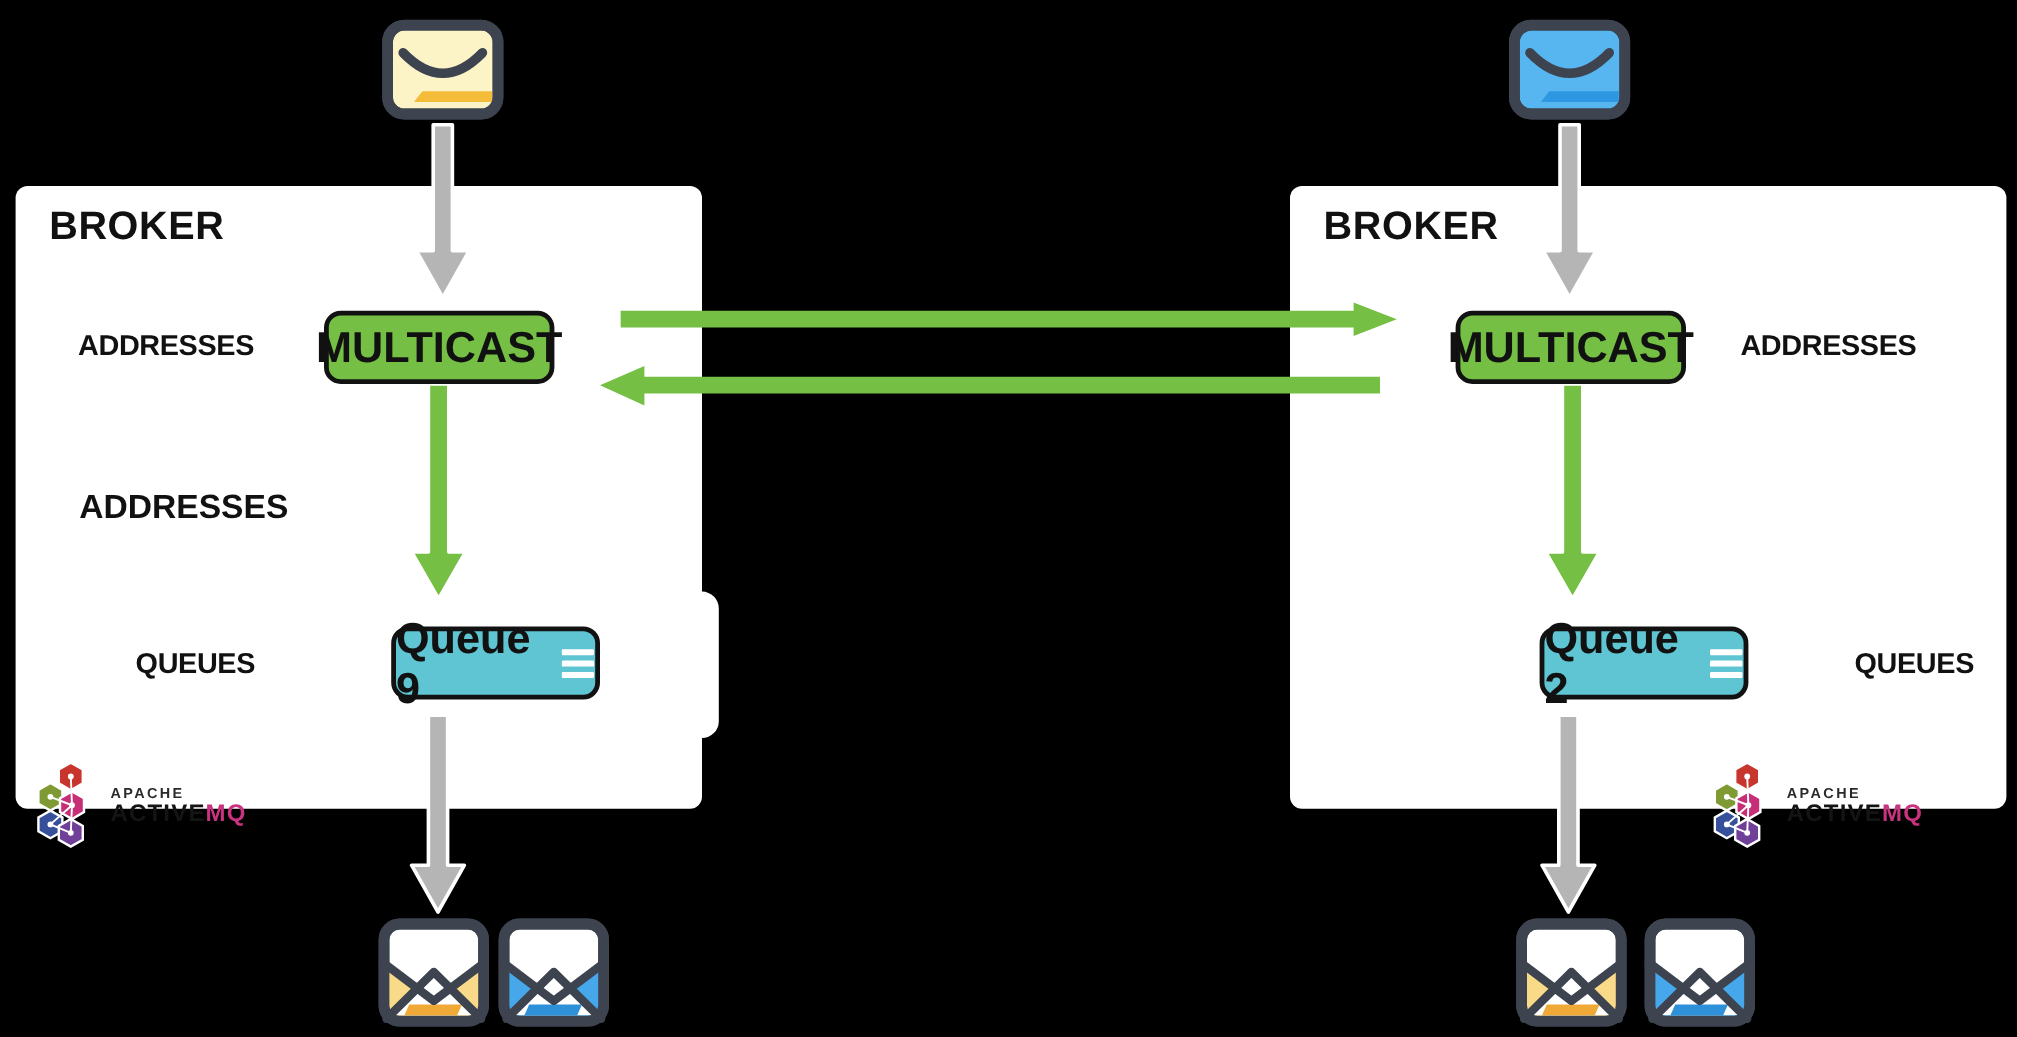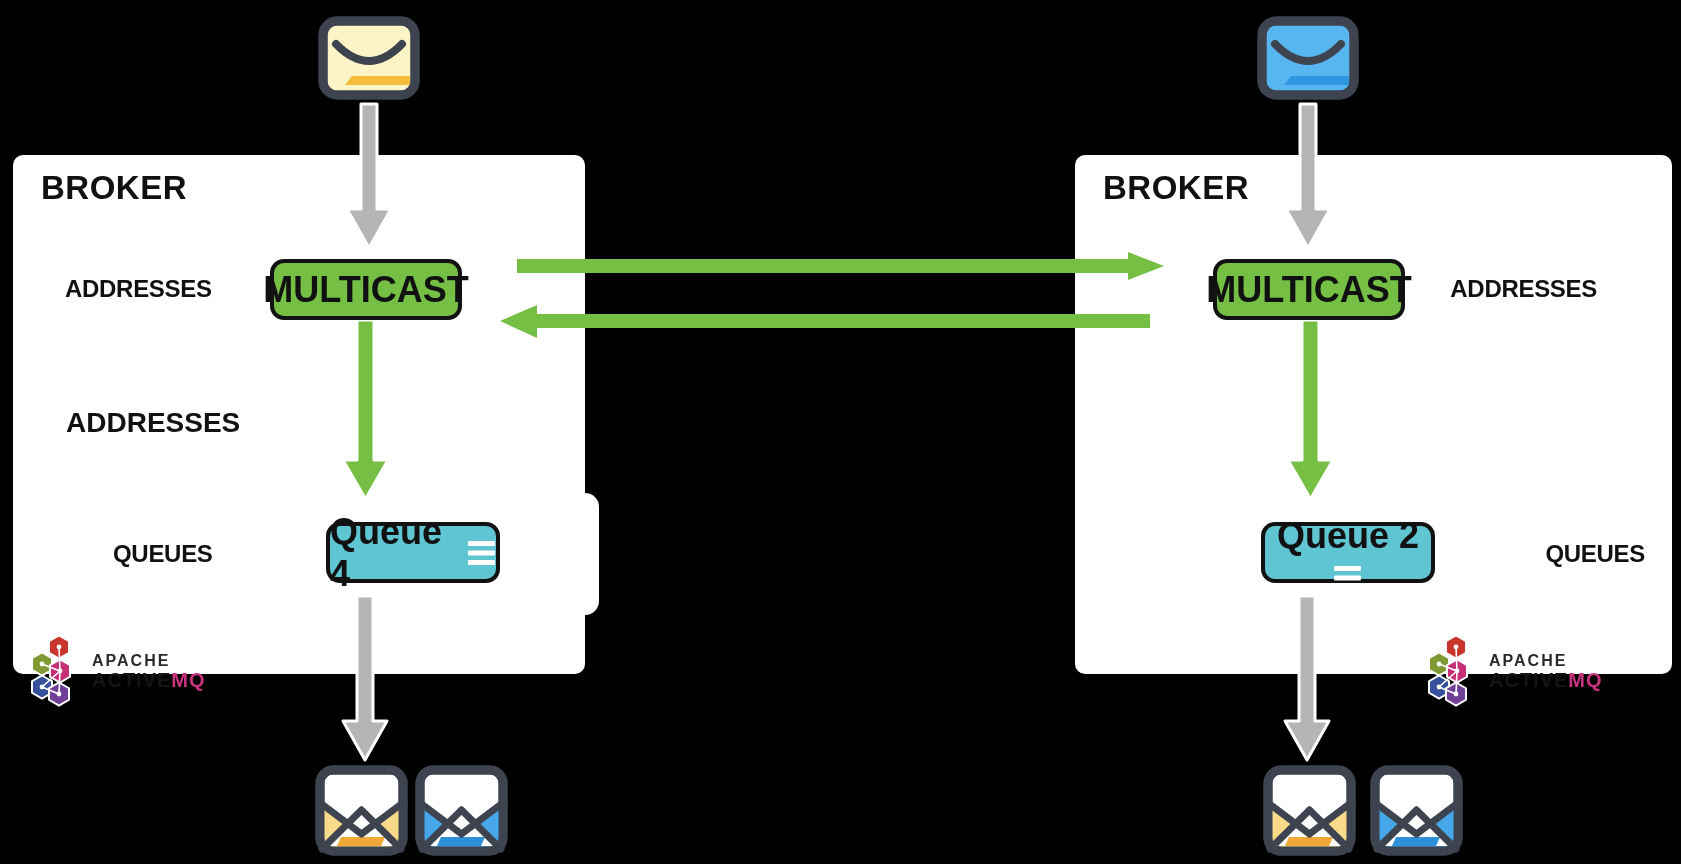--- a/index.html
+++ b/index.html
@@ -21,21 +21,21 @@
   .label-right{right:22px;}
   .badge{position:absolute;display:flex;align-items:center;justify-content:center;
          border:4px solid #121212;border-radius:14px;font-size:36px;font-weight:700;box-sizing:border-box;}
   .badge-green{background:#75c044;width:192px;height:61px;top:34px;}
   .badge-teal{background:#5fc5d2;width:174px;height:61px;top:29px;gap:8px;}
   .bindings-label{position:absolute;left:53px;top:252px;font-size:28px;font-weight:700;}
   .logo{position:absolute;top:478px;display:flex;align-items:center;}
   #broker-left .logo{left:15px;}
   #broker-right .logo{left:350px;}
   .logo-text{margin-left:12px;}
-  .logo-apache{font-size:16px;font-weight:700;letter-spacing:2px;color:#2a2a2a;}
+  .logo-apache{font-size:12px;font-weight:700;letter-spacing:2px;color:#2a2a2a;}
   .logo-word{font-size:20px;font-weight:700;letter-spacing:1px;line-height:1.05;color:#141414;}
   .logo-word .mq{color:#c9327e;}
   .envelope{position:absolute;}
   svg{display:block;}
 </style>
 </head>
 <body>
 
 <div id="canvas">
 
@@ -47,21 +47,21 @@
       <div class="badge badge-green" style="left:225px;">
         <span>MULTICAST</span>
       </div>
     </div>
 
     <div class="bindings-label">ADDRESSES</div>
 
     <div class="inner-panel queues-panel">
       <div class="panel-label label-left">QUEUES</div>
       <div class="badge badge-teal" style="left:233px;">
-        <span>Queue 4</span>
+        <span>Queue 9</span>
         <span>
           <svg width="28" height="26" viewBox="0 0 28 26">
             <rect x="0" y="1" width="27" height="5" rx="1" fill="#fff"></rect>
             <rect x="0" y="10.5" width="27" height="5" rx="1" fill="#fff"></rect>
             <rect x="0" y="20" width="27" height="5" rx="1" fill="#fff"></rect>
           </svg>
         </span>
       </div>
     </div>
 
@@ -92,21 +92,21 @@
     <div class="broker-title">BROKER</div>
 
     <div class="inner-panel addr-panel">
       <div class="badge badge-green" style="left:100px;">
         <span>MULTICAST</span>
       </div>
       <div class="panel-label label-right">ADDRESSES</div>
     </div>
 
     <div class="inner-panel queues-panel">
-      <div class="badge badge-teal" style="left:100px;flex-direction:column;">
+      <div class="badge badge-teal" style="left:122px;">
         <span>Queue 2</span>
         <span>
           <svg width="28" height="26" viewBox="0 0 28 26">
             <rect x="0" y="1" width="27" height="5" rx="1" fill="#fff"></rect>
             <rect x="0" y="10.5" width="27" height="5" rx="1" fill="#fff"></rect>
             <rect x="0" y="20" width="27" height="5" rx="1" fill="#fff"></rect>
           </svg>
         </span>
       </div>
       <div class="panel-label label-right">QUEUES</div>

